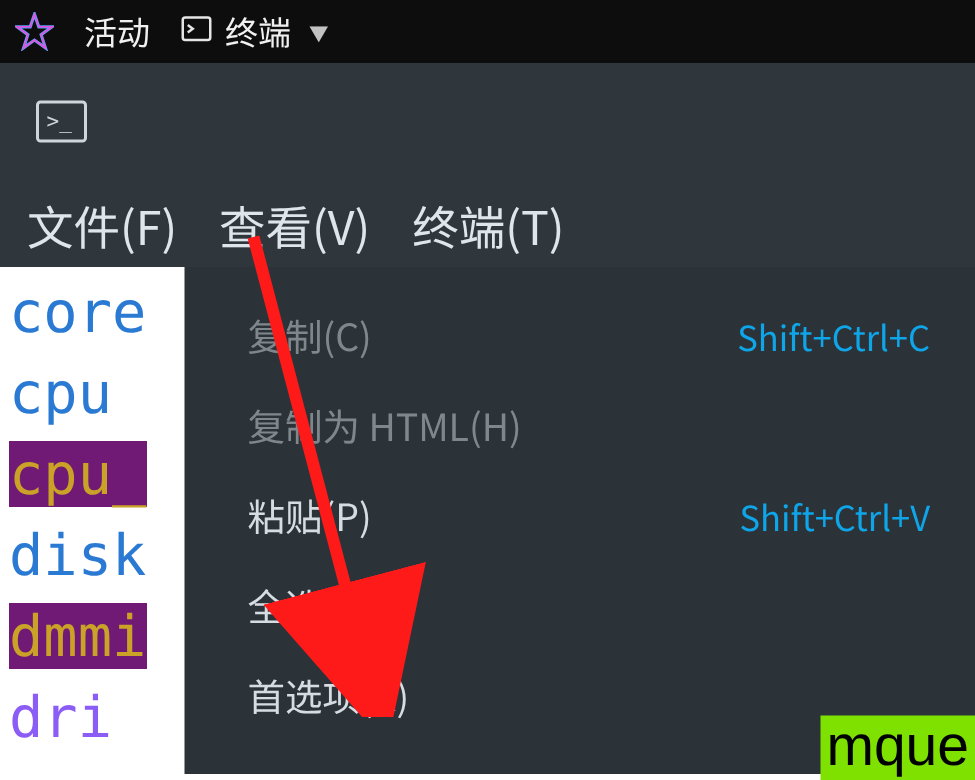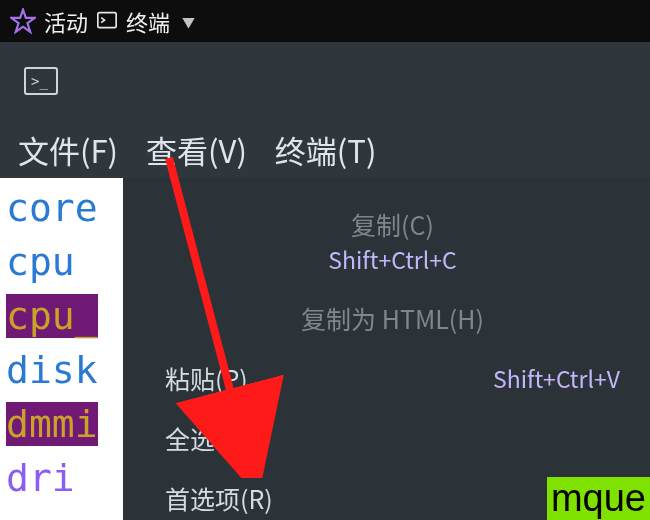--- a/index.html
+++ b/index.html
@@ -10,21 +10,21 @@
   color:#e6e6e6;
   overflow:hidden;
   position:relative;
 }
 
 
 .topbar {
   height:42px;
   background:#0d0d0d;
   display:flex; align-items:center;
-  padding:0 10px; gap:8px;
+  padding:0 10px; gap:20px;
   font-size:22px; color:#f0f0f0;
 }
 .activities-icon svg { display:block; }
 .topbar .app-btn { display:flex; align-items:center; gap:8px; }
 .dd-tri { font-size:13px; opacity:.8; margin-left:4px; }
 
 
 .titlebar {
   height:78px;
   background:#2f363c;
@@ -60,22 +60,22 @@
   background:#2c3338;
   padding:16px 0 22px;
   z-index:4;
 }
 .dd-item {
   display:flex; justify-content:space-between; align-items:center;
   padding:12px 30px 12px 42px;
   font-size:25px; color:#d5dde3;
   cursor:pointer;
 }
-.dd-item.disabled { color:#7f878d; cursor:default;flex-direction:column; }
-.dd-item .short { font-size:23px; color:#c4b5fd; }
+.dd-item.disabled { color:#7f878d; cursor:default; }
+.dd-item .short { font-size:23px; color:#0ea5e9; }
 
 
 .term-body {
   position:absolute; left:0; top:178px;
   width:100%; height:342px;
   background:#ffffff;
   padding:4px 6px;
   font-family:"DejaVu Sans Mono","Noto Sans Mono",monospace;
   font-size:38px; line-height:1.42;
   z-index:3;

